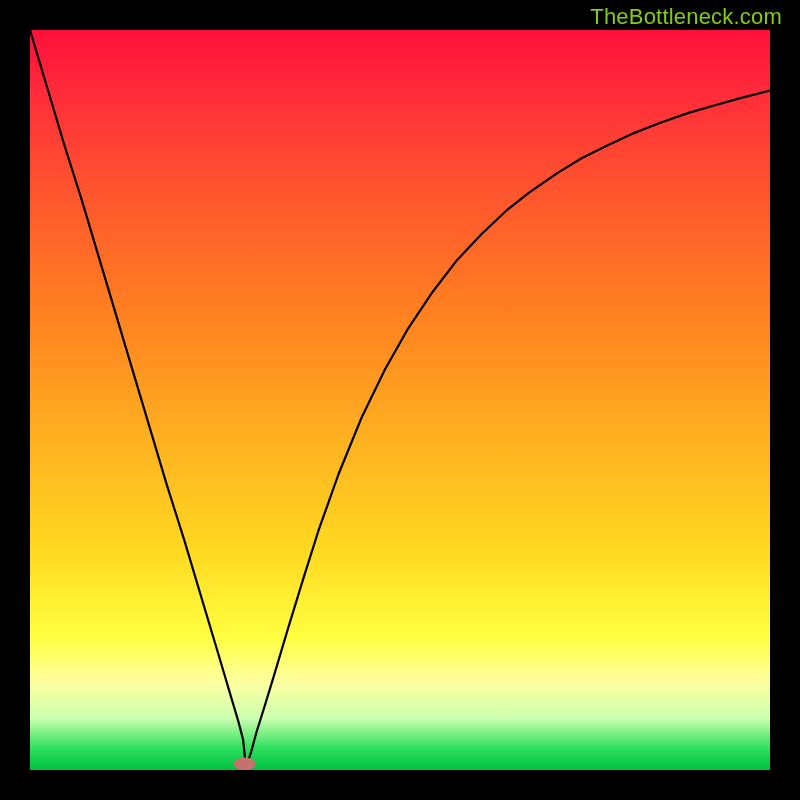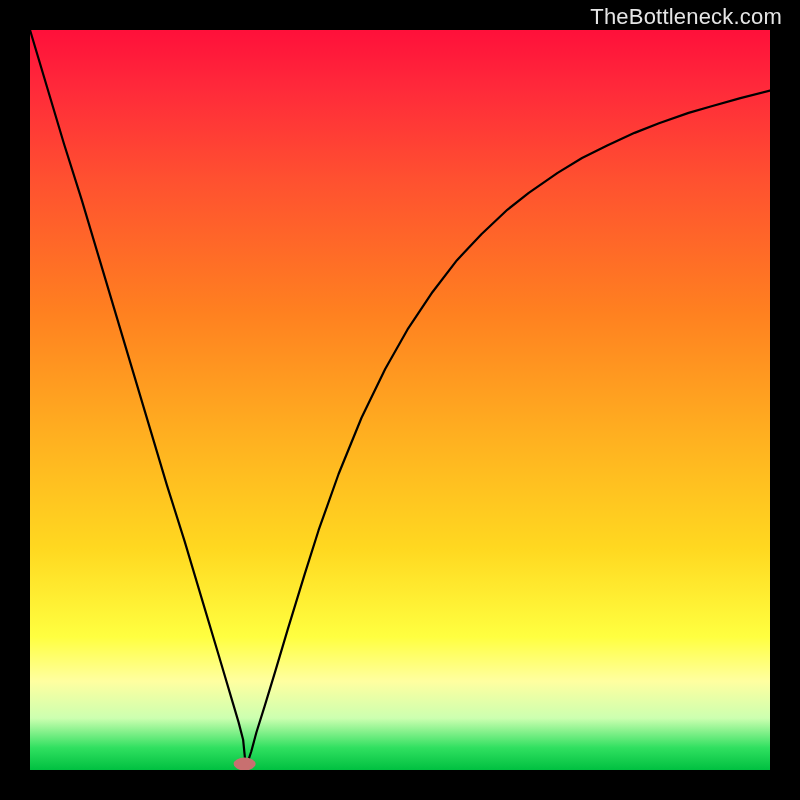--- a/index.html
+++ b/index.html
@@ -36,21 +36,21 @@
       #ccffb0 93%,
       #30e060 97%,
       #00c040 100%);
   }
   .watermark {
     position: absolute;
     top: 4px;
     right: 18px;
     font-family: Arial, Helvetica, sans-serif;
     font-size: 22px;
-    color: #e5e5e5;
+    color: #84cc16;
     letter-spacing: 0.2px;
     font-weight: 500;
   }
   .svg-layer {
     position: absolute;
     top: 0;
     left: 0;
   }
 </style>
 </head>

